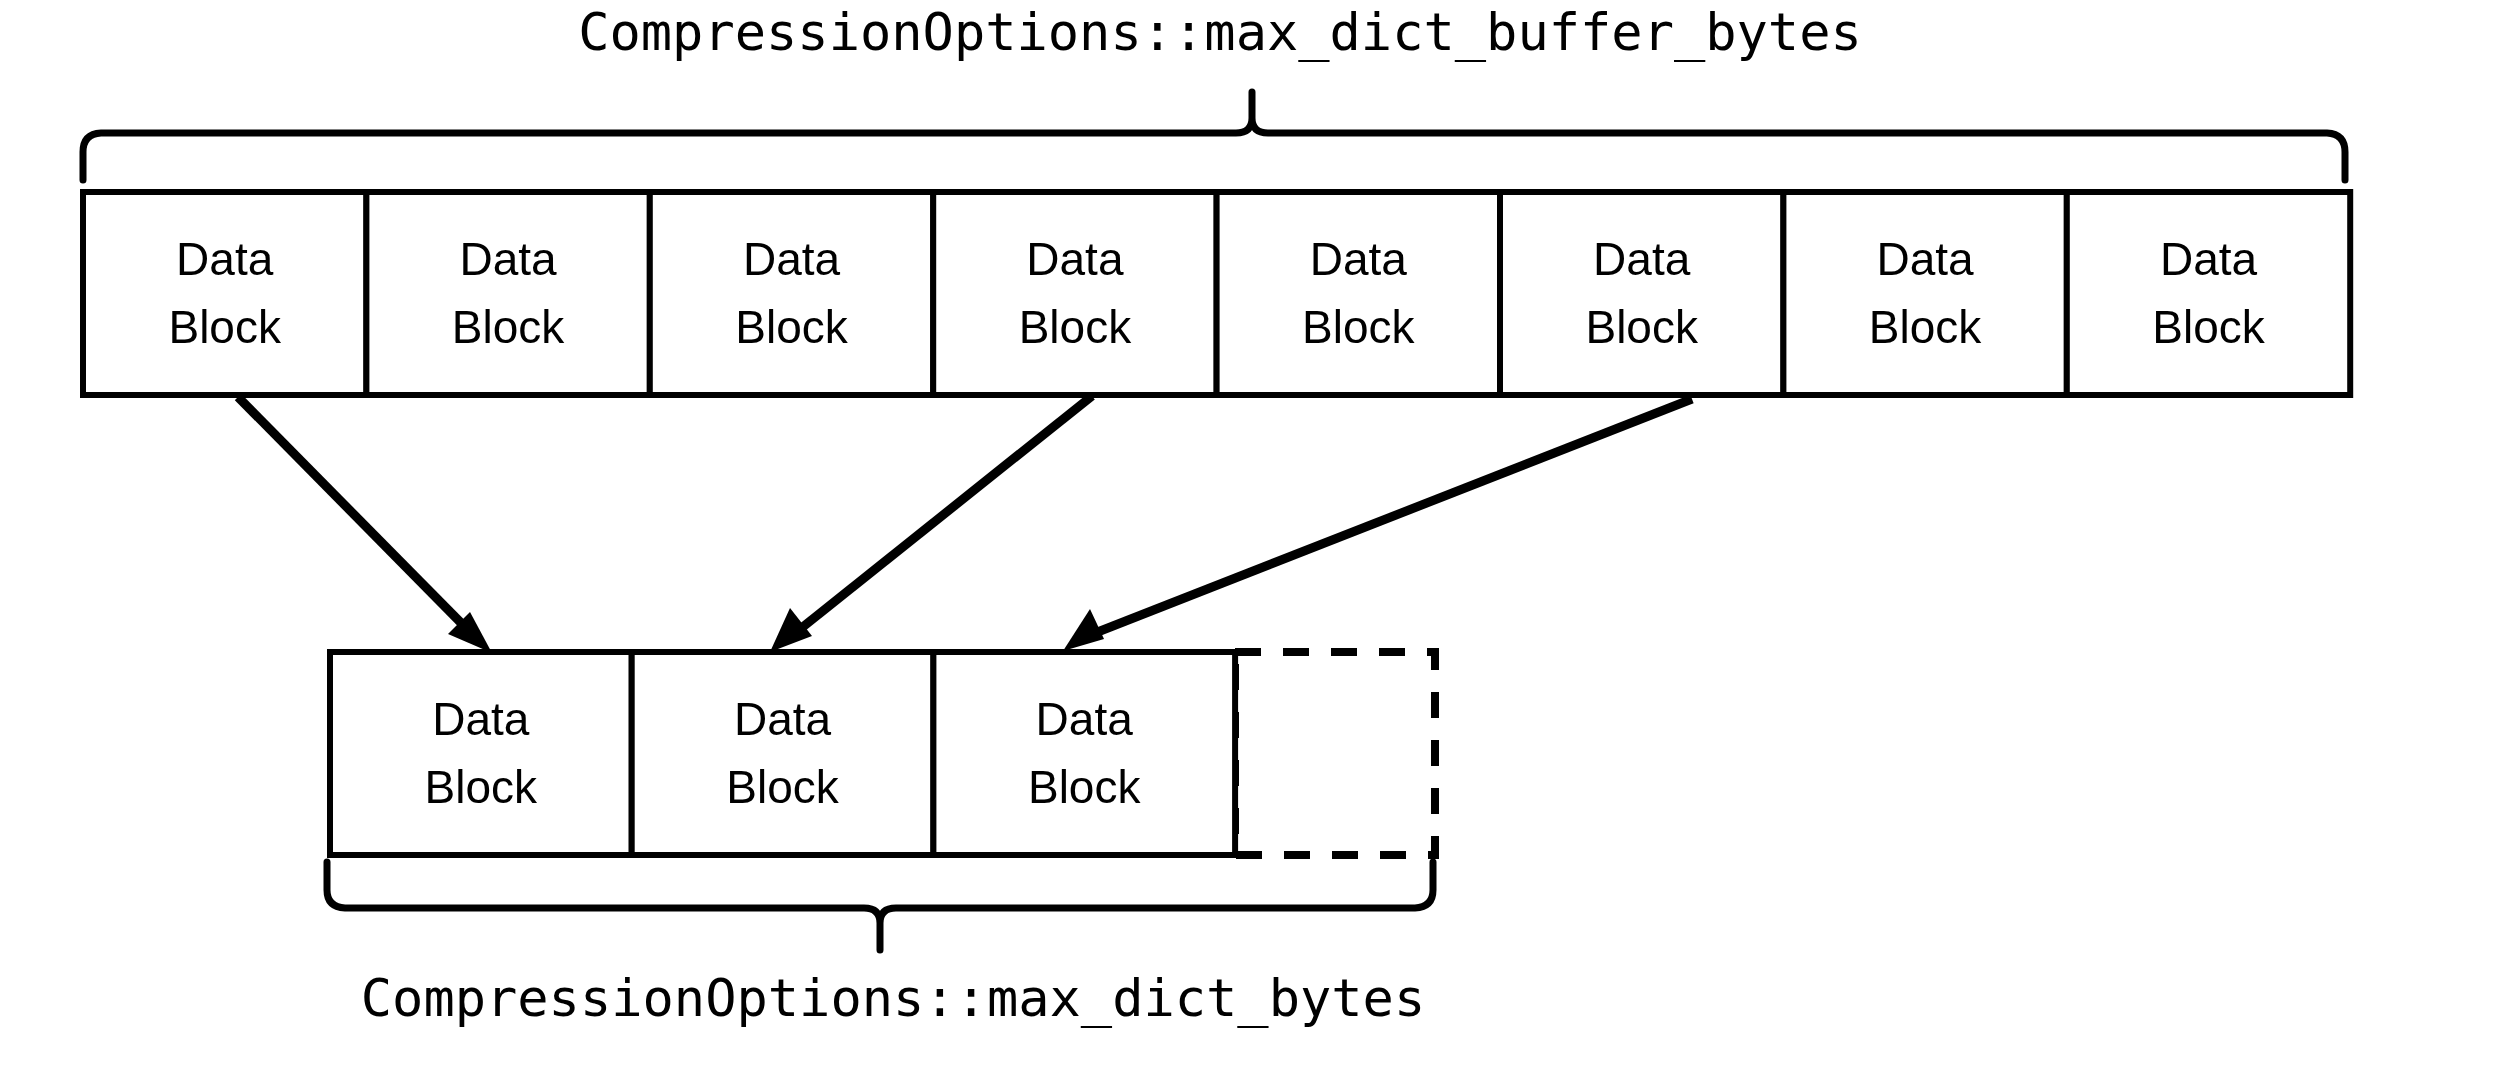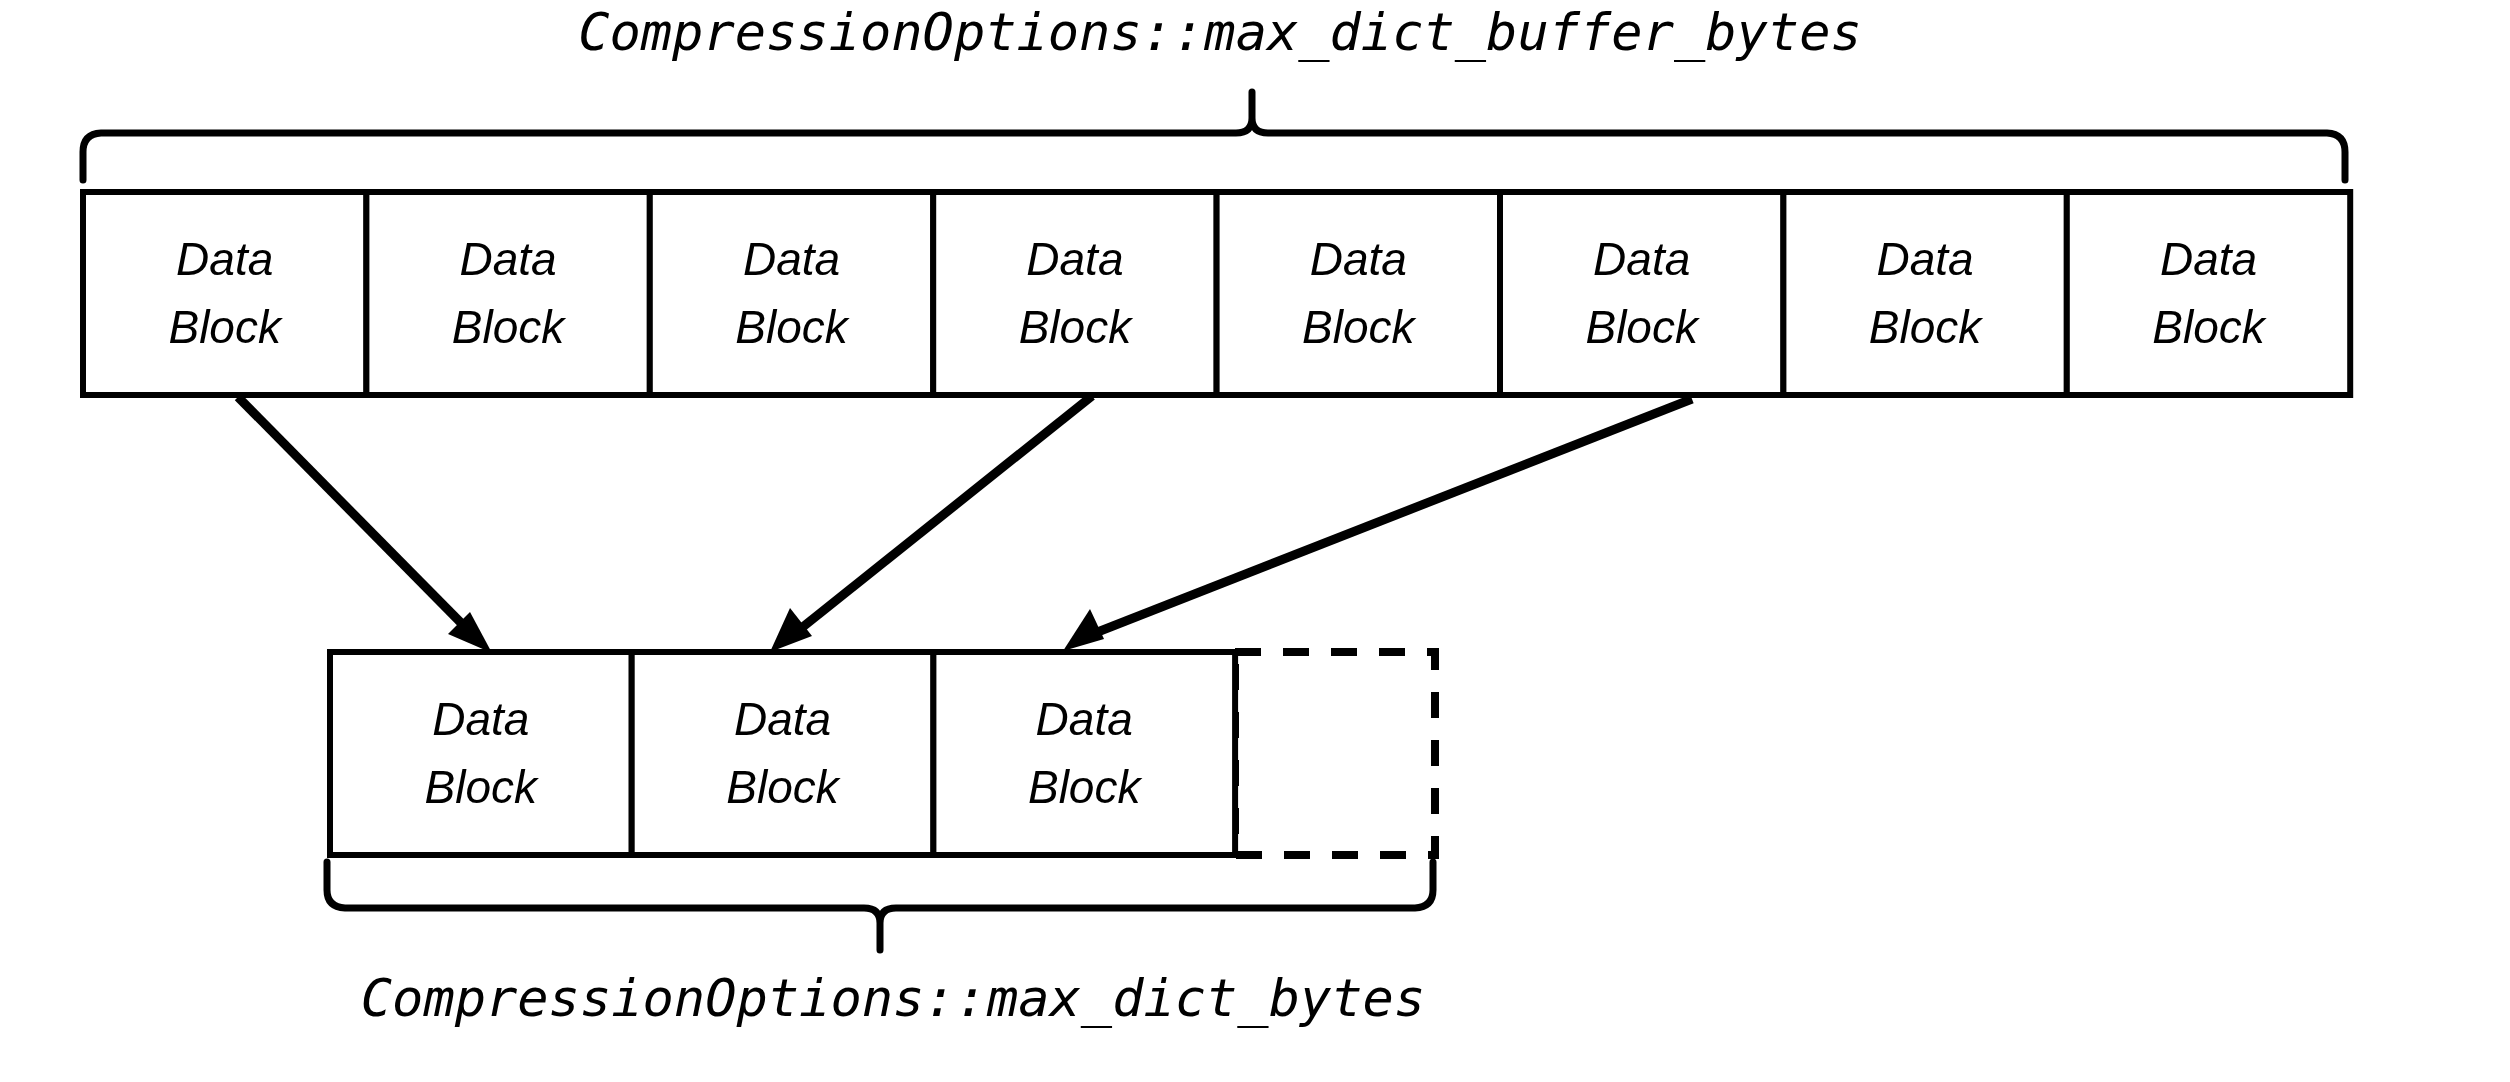--- a/index.html
+++ b/index.html
@@ -10,21 +10,20 @@
   }
   body {
     font-family: "Liberation Sans", sans-serif;
   }
   #diagram-root {
     position: relative;
     width: 2510px;
     height: 1052px;
     background: #ffffff;
     overflow: hidden;
-    font-style: italic;
   }
   #diagram-svg {
     position: absolute;
     left: 0;
     top: 0;
     width: 2510px;
     height: 1082px;
     display: block;
   }
   .mono-label {

